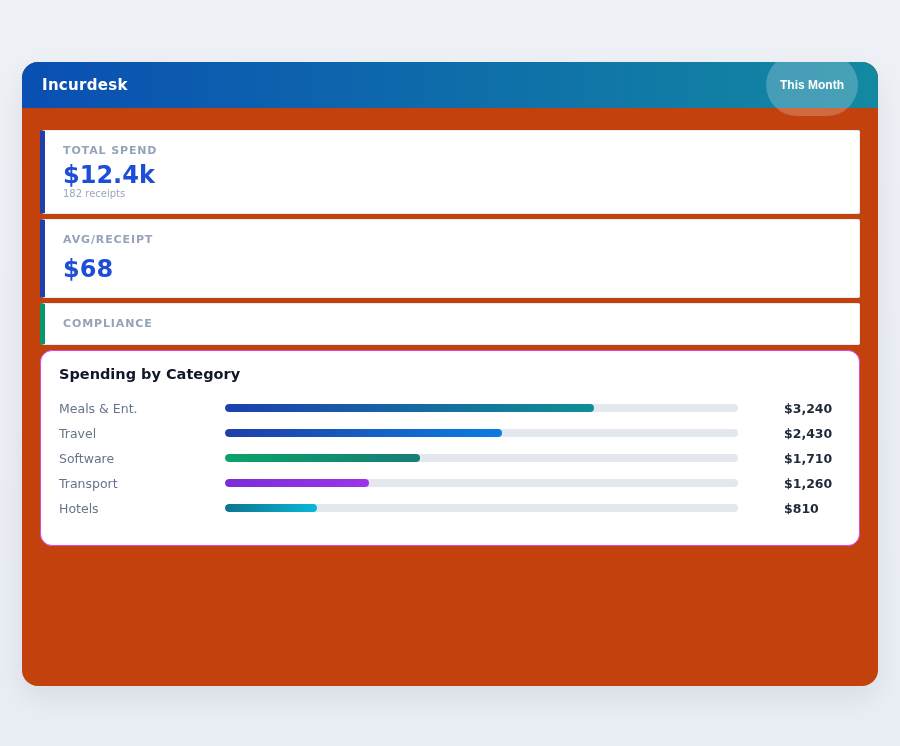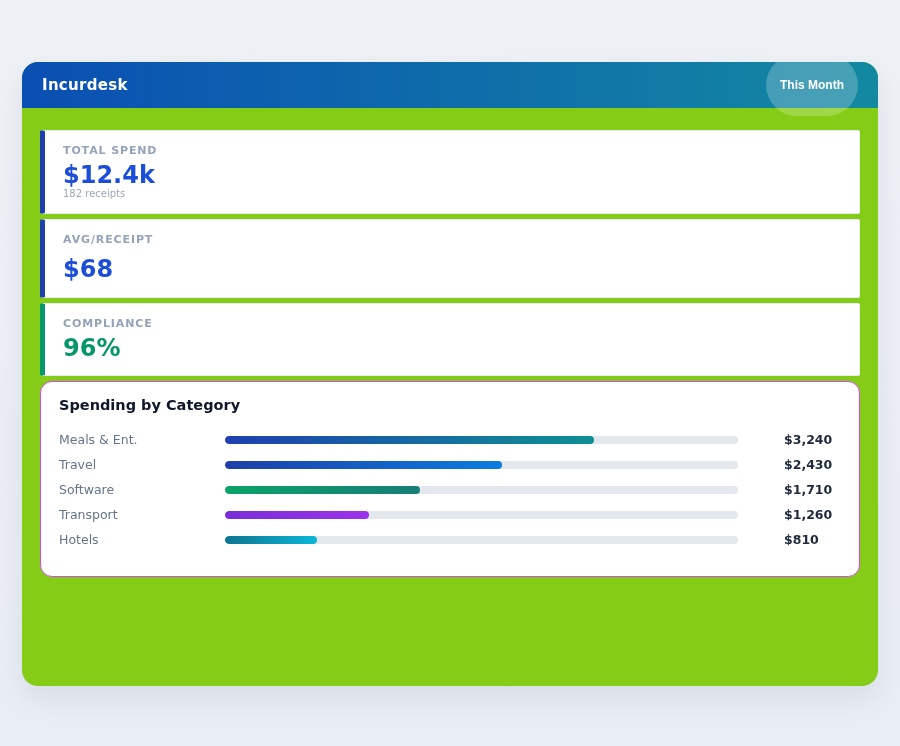--- a/index.html
+++ b/index.html
@@ -6,21 +6,21 @@
   html, body { width: 900px; height: 746px; }
   body {
     background: linear-gradient(180deg, #f0f2f7 0%, #ebeef5 100%);
     font-family: "DejaVu Sans", "Liberation Sans", sans-serif;
     position: relative;
   }
   .panel {
     position: absolute;
     left: 22px; top: 62px;
     width: 856px; height: 624px;
-    background: #84cc16;
+    background: #c2410c;
     border-radius: 16px;
     box-shadow: 0 12px 30px rgba(15, 23, 42, 0.08);
     overflow: hidden;
   }
   .header {
     height: 46px;
     display: flex;
     align-items: center;
     justify-content: space-between;
     padding: 0 20px;
@@ -136,21 +136,20 @@
 
 
     <div class="stat-card" style="border-left-color: rgb(30, 64, 175);">
       <div class="stat-label">AVG/RECEIPT</div>
       <div class="stat-value" style="color: rgb(29, 78, 216); margin-top: 10px;">$68</div>
 
     </div>
 
     <div class="stat-card" style="border-left-color: rgb(5, 150, 105);">
       <div class="stat-label">COMPLIANCE</div>
-      <div class="stat-value" style="color: rgb(5, 150, 105);">96%</div>
 
     </div>
 
     <div class="chart-card">
       <div class="chart-title">Spending by Category</div>
 
       <div class="chart-row">
         <div class="row-label">Meals &amp; Ent.</div>
         <div class="bar-track" style="background: rgb(227, 232, 239);">
             <div class="bar-fill" style="width: 72%; background: linear-gradient(90deg, rgb(30, 64, 175), rgb(14, 144, 148));"></div>

